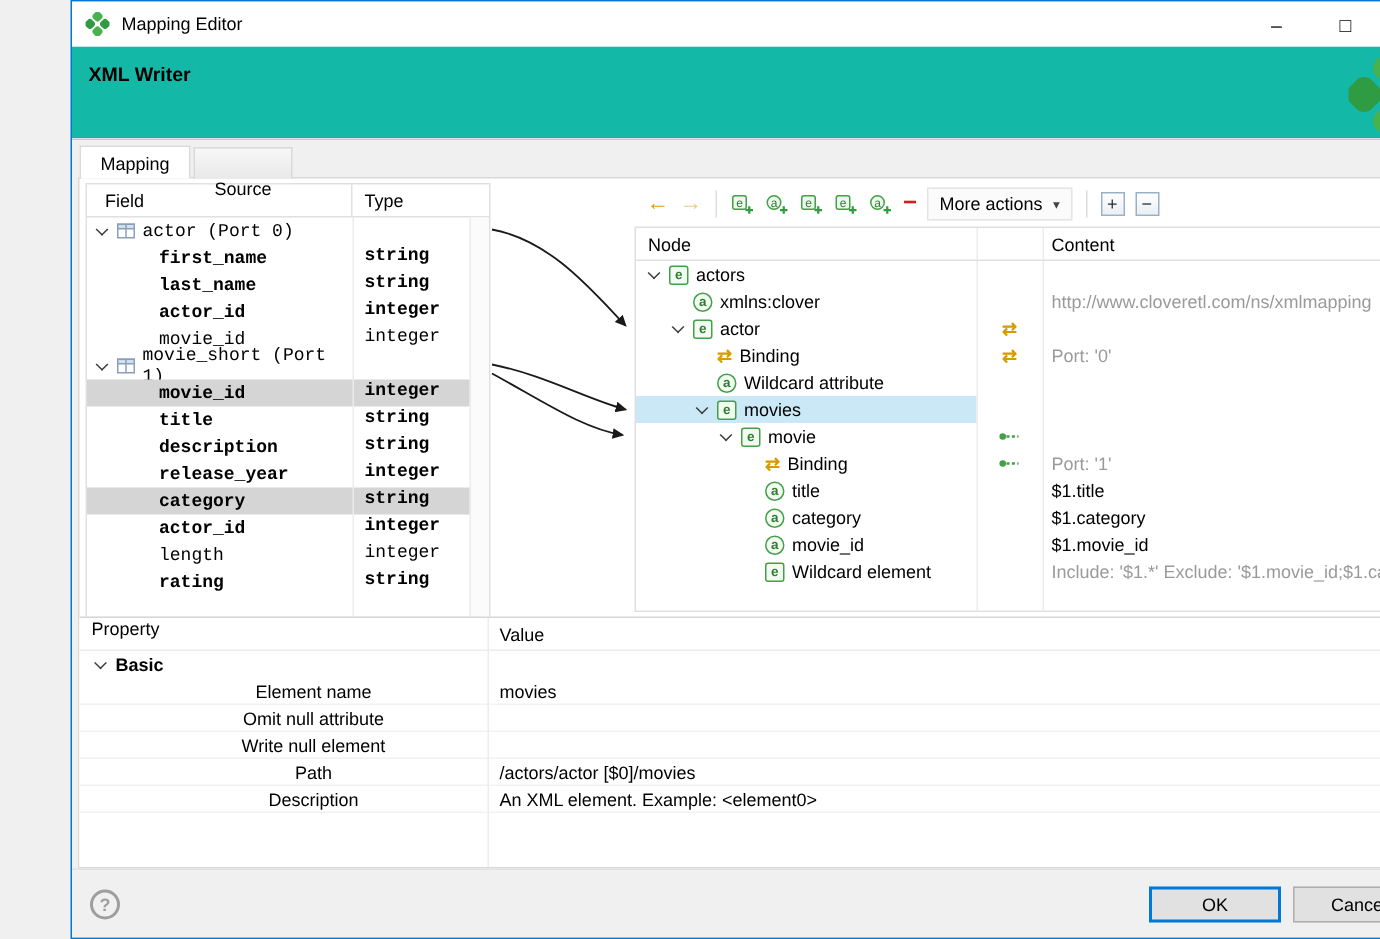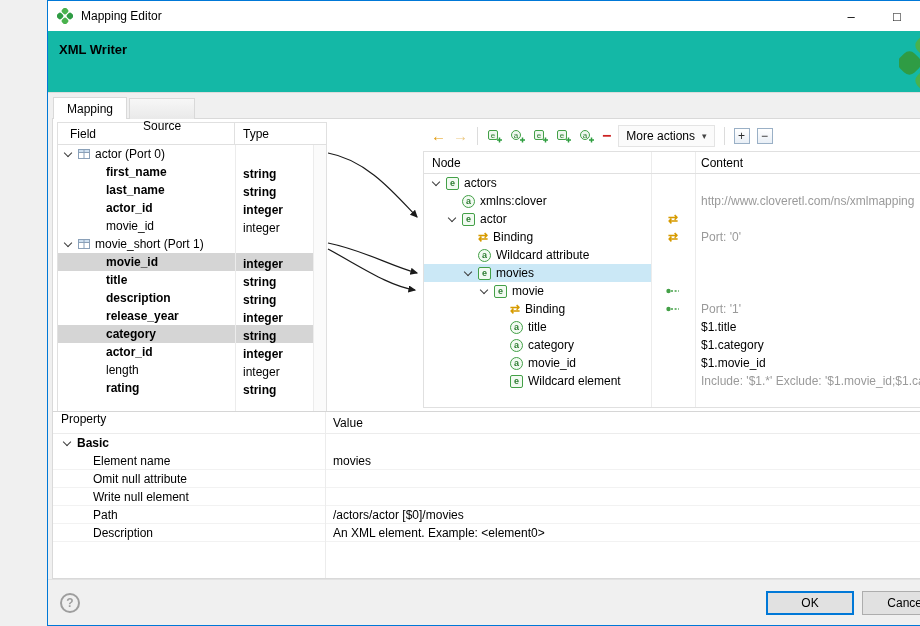--- a/index.html
+++ b/index.html
@@ -30,21 +30,21 @@
 
   
   .ltree { position: absolute; left: 4px; top: 3px; width: 270px; height: 290px;
            border: 1px solid #e0e0e0; background: #fff; }
   .ltree-head { height: 22px; border-bottom: 1px solid #e0e0e0; display: flex; }
   .ltree-head .hf { width: 177px; padding: 4px 0 0 12px; border-right: 1px solid #e0e0e0; }
   .ltree-head .ht { flex: 1; padding: 4px 0 0 8px; }
   .ltree-vline { position: absolute; left: 177px; top: 22px; bottom: 0; width: 1px; background: #ececec; z-index: 2; }
   .ltree-sb { position: absolute; right: 0; top: 22px; bottom: 0; width: 13px;
               border-left: 1px solid #ececec; background: #fbfbfb; }
-  .lrow { display: flex; height: 18px; align-items: flex-end; width: 255px; position: relative; z-index: 1; }
+  .lrow { display: flex; height: 18px; align-items: flex-start; width: 255px; position: relative; z-index: 1; font-family: Liberation Mono, monospace; }
   .lrow.sel { background: #d5d5d5; }
   .lrow .fc { width: 177px; display: flex; align-items: center; height: 100%; padding-left: 6px; }
   .lrow .fc.child { padding-left: 48px; }
   .lrow .tc { width: 78px; padding-left: 8px; font-weight: bold; }
   .fl { font-weight: bold; }
   .n { font-weight: normal !important; }
 
   .chev { display: inline-block; width: 6px; height: 6px; border-right: 1.5px solid #3c3c3c;
           border-bottom: 1.5px solid #3c3c3c; transform: rotate(45deg); margin: -3px 7px 0 1px; flex: none; }
   .recicon { margin-right: 5px; flex: none; }
@@ -94,21 +94,21 @@
 
   
   .props { position: absolute; left: 0; top: 292px; width: 910px; height: 167px;
            border-top: 1px solid #d6d6d6; background: #fff; }
   .props .vdiv { position: absolute; left: 272px; top: 0; bottom: 0; width: 1px; background: #ececec; }
   .props-head { height: 22px; position: relative; border-bottom: 1px solid #ececec; }
   .props-head .hp { position: absolute; left: 8px; top: 0; }
   .props-head .hv { position: absolute; left: 280px; top: 4px; }
   .grow { height: 18px; display: flex; align-items: center; padding-left: 10px; font-weight: bold; }
   .prow { height: 18px; display: flex; align-items: center; border-bottom: 1px solid #f2f2f2; }
-  .prow .pn { width: 272px; padding-left: 40px; }
+  .prow .pn { width: 272px; padding-left: 40px; text-align: center; }
   .prow .pv { flex: 1; padding-left: 8px; white-space: nowrap; overflow: hidden; }
 
   
   .footer { position: absolute; left: 0; right: 0; bottom: 0; height: 46px; background: #f0f0f0;
             border-top: 1px solid #e2e2e2; }
   .help { position: absolute; left: 12px; top: 13px; width: 20px; height: 20px; border-radius: 50%;
           border: 2px solid #9e9e9e; color: #9e9e9e; font-weight: bold; font-size: 12px;
           display: flex; align-items: center; justify-content: center; }
   .btn { position: absolute; top: 11px; width: 88px; height: 24px; background: #e1e1e1;
          border: 1px solid #adadad; display: flex; align-items: center; justify-content: center; }

